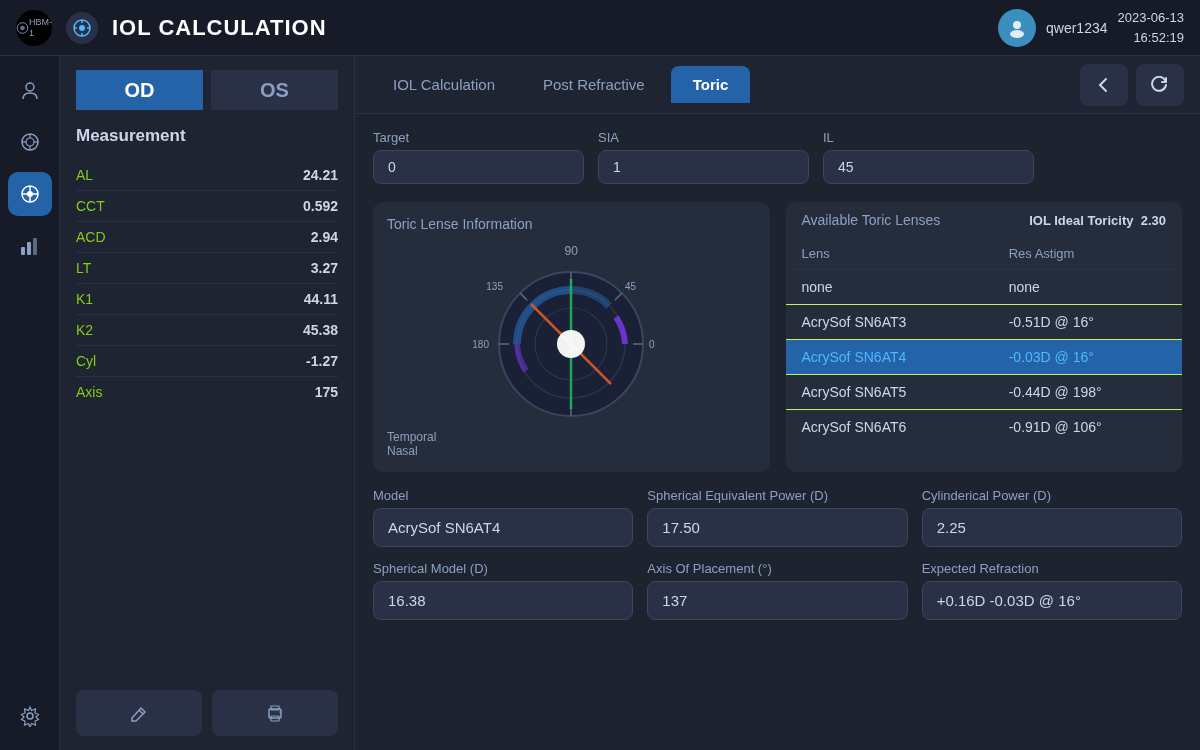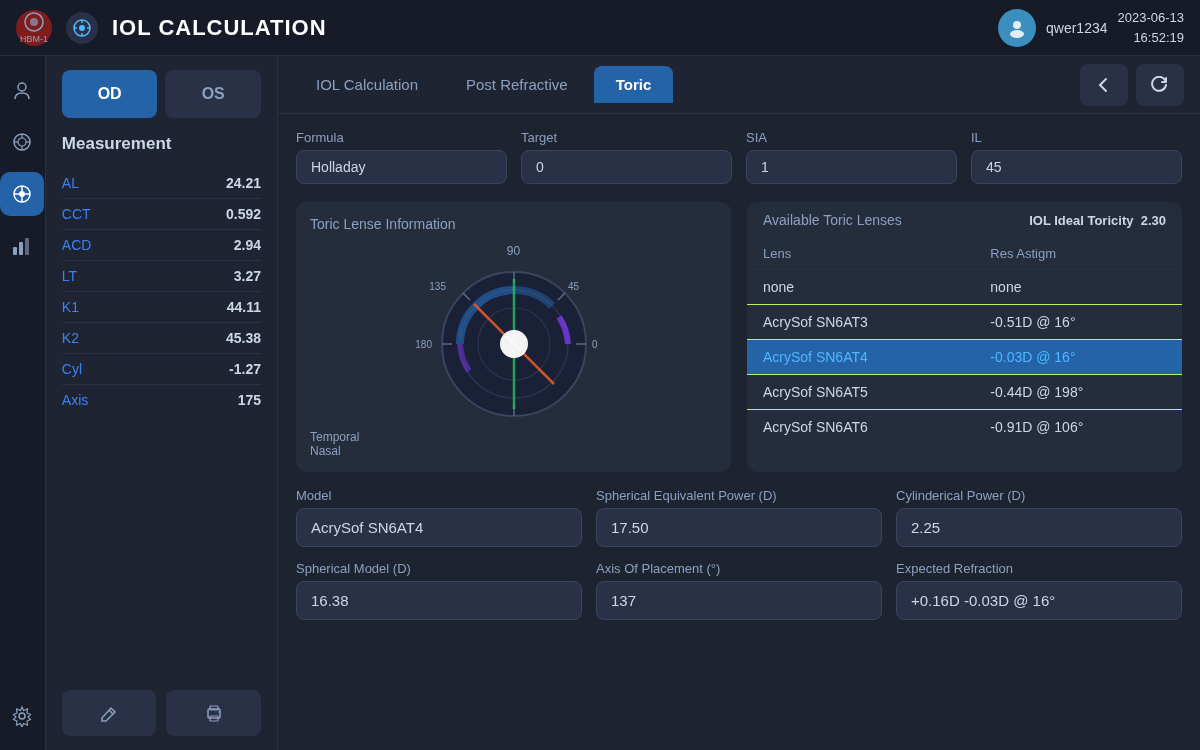--- a/index.html
+++ b/index.html
@@ -17,24 +17,24 @@
       height: 56px;
       background: #161b27;
       display: flex;
       align-items: center;
       padding: 0 16px;
       gap: 14px;
       border-bottom: 1px solid #2a3045;
     }
     .logo-circle {
       width: 36px; height: 36px;
-      background: #7f1d1d;
+      background: #000000;
       border-radius: 50%;
       display: flex; align-items: center; justify-content: center;
-      flex-direction: column;
+      flex-direction: row;
       font-size: 8px; color: #8ba0c0;
       line-height: 1.2;
     }
     .top-bar-title-icon {
       width: 32px; height: 32px;
       background: #2a3045;
       border-radius: 50%;
       display: flex; align-items: center; justify-content: center;
     }
     .top-bar-title {
@@ -100,23 +100,23 @@
     }
 
     
     .eye-selector {
       display: flex;
       gap: 8px;
       margin-bottom: 16px;
     }
     .eye-btn {
       flex: 1;
-      height: 48px;
-      border-radius: 8px;
-      font-size: 16px;
+      height: 40px;
+      border-radius: 0;
+      font-size: 20px;
       font-weight: 700;
       cursor: pointer;
       border: none;
       color: #8ba0c0;
       background: #2a3045;
     }
     .eye-btn.active {
       background: #2563a8;
       color: #ffffff;
     }
@@ -129,21 +129,21 @@
       margin-bottom: 14px;
     }
     .meas-table { width: 100%; }
     .meas-row {
       display: flex;
       justify-content: space-between;
       padding: 7px 0;
       border-bottom: 1px solid #2a3045;
     }
     .meas-row:last-child { border-bottom: none; }
-    .meas-label { color: #3b82f6; font-size: 14px; }
+    .meas-label { color: #84cc16; font-size: 14px; }
     .meas-value { color: #cdd6e8; font-size: 14px; font-weight: 600; }
 
     
     .left-panel-bottom {
       margin-top: auto;
       display: flex;
       gap: 10px;
     }
     .panel-btn {
       flex: 1;
@@ -480,24 +480,20 @@
             <polyline points="15,2 15,6 11,6" stroke="#cdd6e8" stroke-width="2" fill="none" stroke-linecap="round" stroke-linejoin="round"></polyline>
           </svg>
         </button>
       </div>
     </div>
 
     <div class="content-area">
 
       <div class="formula-row">
         <div class="field-group">
-          <span class="field-label">Formula</span>
-          <input class="field-input wide" type="text" value="Holladay" style="">
-        </div>
-        <div class="field-group">
           <span class="field-label">Target</span>
           <input class="field-input" type="text" value="0" style="">
         </div>
         <div class="field-group">
           <span class="field-label">SIA</span>
           <input class="field-input" type="text" value="1" style="">
         </div>
         <div class="field-group">
           <span class="field-label">IL</span>
           <input class="field-input" type="text" value="45" style="">

